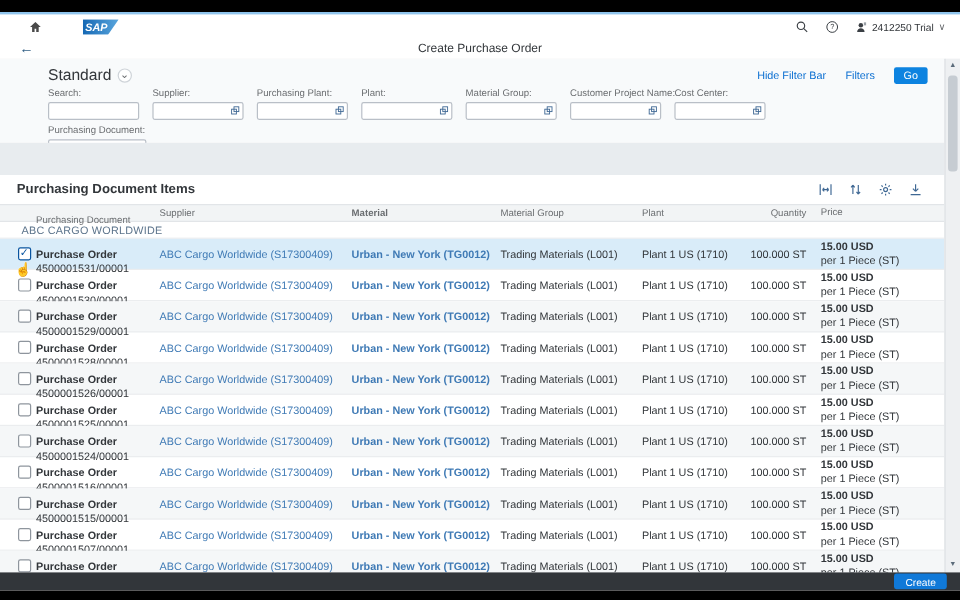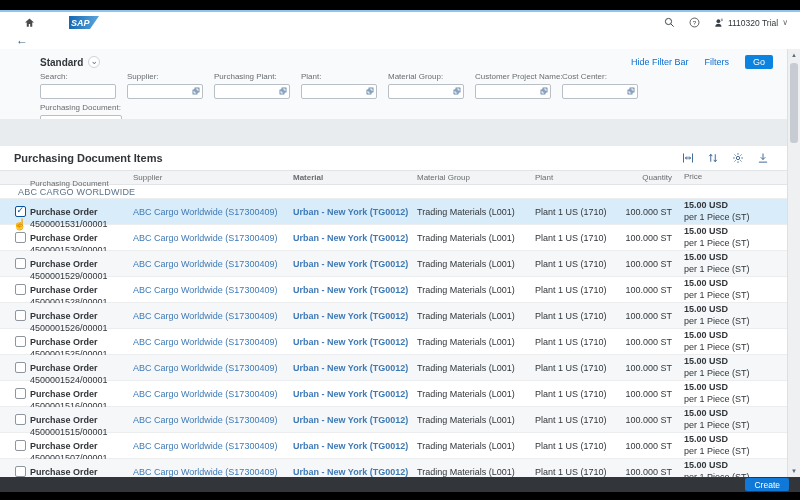--- a/index.html
+++ b/index.html
@@ -21,21 +21,21 @@
 
   
   .titlebar{position:absolute;top:21px;left:0;right:0;height:18px;background:#fff;
             border-bottom:1px solid #ededed;display:flex;align-items:center;}
   .back{margin-left:16px;color:#346187;font-size:12px;line-height:1;cursor:default;}
   .page-title{position:absolute;left:0;right:0;text-align:center;font-size:10px;color:#32363a;}
 
   
   .filterbar{position:absolute;top:39px;left:0;right:13px;height:70px;background:#f8fafb;}
   .variant-row{display:flex;align-items:center;padding:6px 14px 0 40px;}
-  .variant{font-size:10px;font-weight:bold;color:#32363a;}
+  .variant{font-size:13px;font-weight:normal;color:#32363a;}
   .variant-arrow{font-size:9px;color:#6a6d70;margin-left:5px;border:1px solid #cfd4d9;border-radius:50%;
                  width:10px;height:10px;line-height:9px;text-align:center;background:#fff;}
   .fb-actions{margin-left:auto;display:flex;align-items:center;gap:16px;}
   .fb-link{font-size:9px;color:#0a6ed1;}
   .go-btn{background:#0d83e0;color:#fff;font-size:9px;padding:2px 8px;border-radius:2px;}
   .fields-row{display:flex;gap:11px;padding:3px 0 0 40px;}
   .f-field{width:76px;}
   .f-label{font-size:8px;color:#6a6d70;margin-bottom:3px;white-space:nowrap;}
   .f-input{height:13px;background:#fff;border:1px solid #b9bfc7;border-radius:2px;position:relative;}
   .f-input .vh{position:absolute;right:2px;top:2px;}
@@ -117,28 +117,29 @@
             <circle cx="8" cy="8" r="6.5" fill="none" stroke="#3a3f44" stroke-width="1.2"></circle>
             <text x="8" y="11" font-size="9" text-anchor="middle" fill="#3a3f44" font-family="Liberation Sans,sans-serif">?</text>
           </svg>
       </span>
       <span class="usr">
         <svg width="10" height="10" viewBox="0 0 16 16">
             <circle cx="7" cy="5" r="3" fill="#3a3f44"></circle>
             <path d="M2 14c0-3 2.4-5 5-5s5 2 5 5z" fill="#3a3f44"></path>
             <rect x="11" y="1" width="3" height="4" fill="#9aa0a6"></rect>
           </svg>
-        <span>1110320 Trial</span>
+        <span>2412250 Trial</span>
         <span class="chev">∨</span>
       </span>
     </span>
   </div>
 
   <div class="titlebar">
     <span class="back">←</span>
+    <span class="page-title">Create Purchase Order</span>
   </div>
 
   <div class="filterbar">
     <div class="variant-row">
       <span class="variant">Standard</span>
       <span class="variant-arrow">⌄</span>
       <span class="fb-actions">
         <span class="fb-link">Hide Filter Bar</span>
         <span class="fb-link">Filters</span>
         <span class="go-btn">Go</span>

